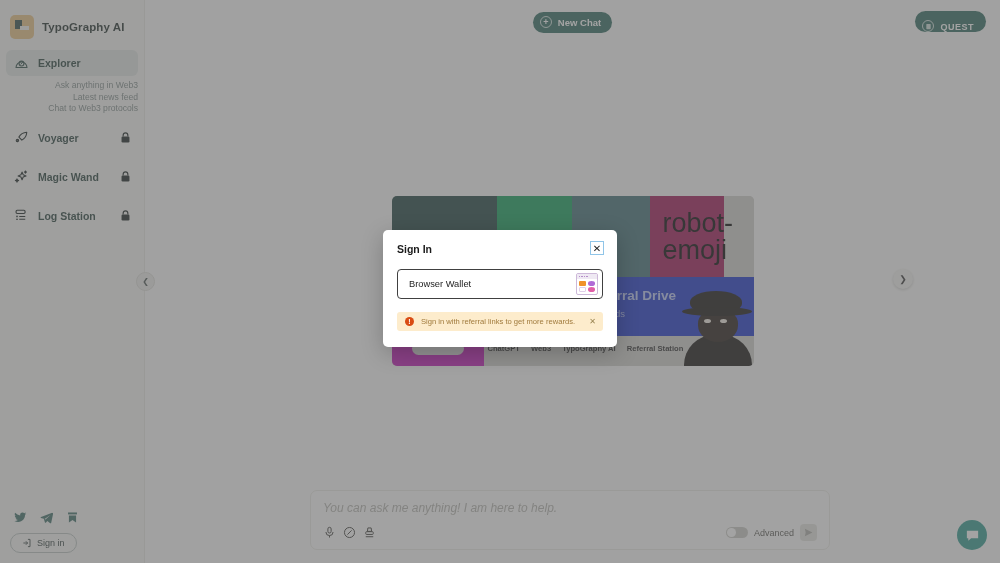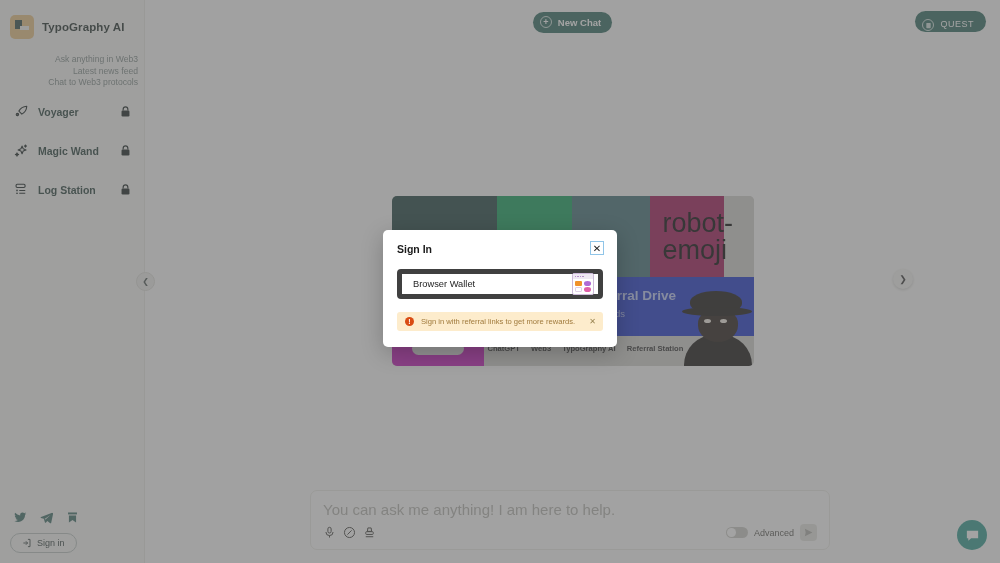--- a/index.html
+++ b/index.html
@@ -83,23 +83,23 @@
     background: #2f6a60; color: #fff; font-size: 9.5px; font-weight: bold;
     cursor: pointer;
   }
   .circ-ico {
     width: 12px; height: 12px; border-radius: 50%;
     border: 1.2px solid #cfe0dc; display: flex;
     align-items: center; justify-content: center; font-size: 9px; line-height: 1;
   }
   .quest-btn {
     position: absolute; right: 14px; top: 11px;
-    display: inline-flex; align-items: flex-start; gap: 6px;
-    height: 21px; padding: 8px 12px 0 7px; border-radius: 11px;
-    background: #2f6a60; color: #fff; font-size: 9px; font-weight: normal;
+    display: inline-flex; align-items: flex-end; gap: 6px;
+    height: 21px; padding: 0 12px 0 7px; border-radius: 11px;
+    background: #2f6a60; color: #fff; font-size: 9px; font-weight: bold;
     letter-spacing: .5px; cursor: pointer;
   }
 
   
   .carousel-wrap {
     position: absolute; left: 0; right: 0; top: 196px;
     display: flex; justify-content: center;
   }
   .carousel {
     position: relative; width: 362px; height: 170px;
@@ -188,21 +188,21 @@
     display: flex; align-items: center; justify-content: center;
     font-size: 9px; color: #333; cursor: pointer; z-index: 6;
   }
 
   
   .composer {
     position: absolute; left: 165px; bottom: 13px; width: 520px;
     height: 60px; background: #fdfdfc; border: 1px solid #e9e9e4;
     border-radius: 7px; padding: 10px 12px 0 12px;
   }
-  .composer-ph { font-size: 15px; color: #b3b3ae; }
+  .composer-ph { font-size: 12px; color: #b3b3ae; font-style: italic; }
   .composer-tools {
     position: absolute; left: 12px; bottom: 8px; right: 12px;
     display: flex; align-items: center;
   }
   .tool-ico { width: 13px; height: 13px; margin-right: 7px; cursor: pointer; color: #3b3b38; }
   .adv-wrap { margin-left: auto; display: flex; align-items: center; gap: 6px; }
   .toggle {
     width: 22px; height: 11px; border-radius: 6px; background: #c9c9c4;
     position: relative; cursor: pointer;
   }
@@ -235,21 +235,21 @@
     padding: 13px 14px 16px 14px;
   }
   .modal-title { font-size: 10.5px; font-weight: bold; color: #1b1b1b; }
   .modal-close {
     position: absolute; right: 13px; top: 11px;
     width: 14px; height: 14px; border: 1.3px solid #90c5e8;
     display: flex; align-items: center; justify-content: center;
     font-size: 10px; color: #1a1a1a; cursor: pointer; background: #fff;
   }
   .wallet-row {
-    margin-top: 14px; height: 30px; border: 5px solid #404040;
+    margin-top: 14px; height: 30px; border: 1px solid #404040;
     border-radius: 4px; display: flex; align-items: center;
     padding: 0 4px 0 11px; cursor: pointer;
   }
   .wallet-name { font-size: 9.3px; color: #1e1e1e; }
   .wallet-ico {
     margin-left: auto; width: 22px; height: 22px;
     border: 1px solid #cdb9d9; border-radius: 2px; background: #fff;
     position: relative; overflow: hidden;
   }
   .wi-bar { position: absolute; left: 0; top: 0; right: 0; height: 5px; background: #efe9f3; }
@@ -283,20 +283,30 @@
 
   <aside class="sidebar">
 
     <div class="brand">
       <div class="brand-logo"></div>
       <div class="brand-name">TypoGraphy AI</div>
     </div>
 
     <nav class="nav">
 
+      <div class="nav-item active">
+        <span class="nav-ico">
+          <svg width="15" height="15" viewBox="0 0 16 16" fill="none" stroke="#2b4a44" stroke-width="1.2">
+            <path d="M2.2 12.2a5.8 5.8 0 1 1 11.6 0z"></path>
+            <circle cx="8" cy="8" r="2.6"></circle>
+            <path d="M9.3 6.7 7 9" stroke-width="1"></path>
+          </svg>
+        </span>
+        <span>Explorer</span>
+      </div>
 
       <div class="sublinks">
         <div class="sublink">Ask anything in Web3</div>
         <div class="sublink">Latest news feed</div>
         <div class="sublink">Chat to Web3 protocols</div>
       </div>
 
       <div class="nav-item">
         <span class="nav-ico">
           <svg width="15" height="15" viewBox="0 0 16 16" fill="none" stroke="#16211f" stroke-width="1.2" stroke-linejoin="round">

